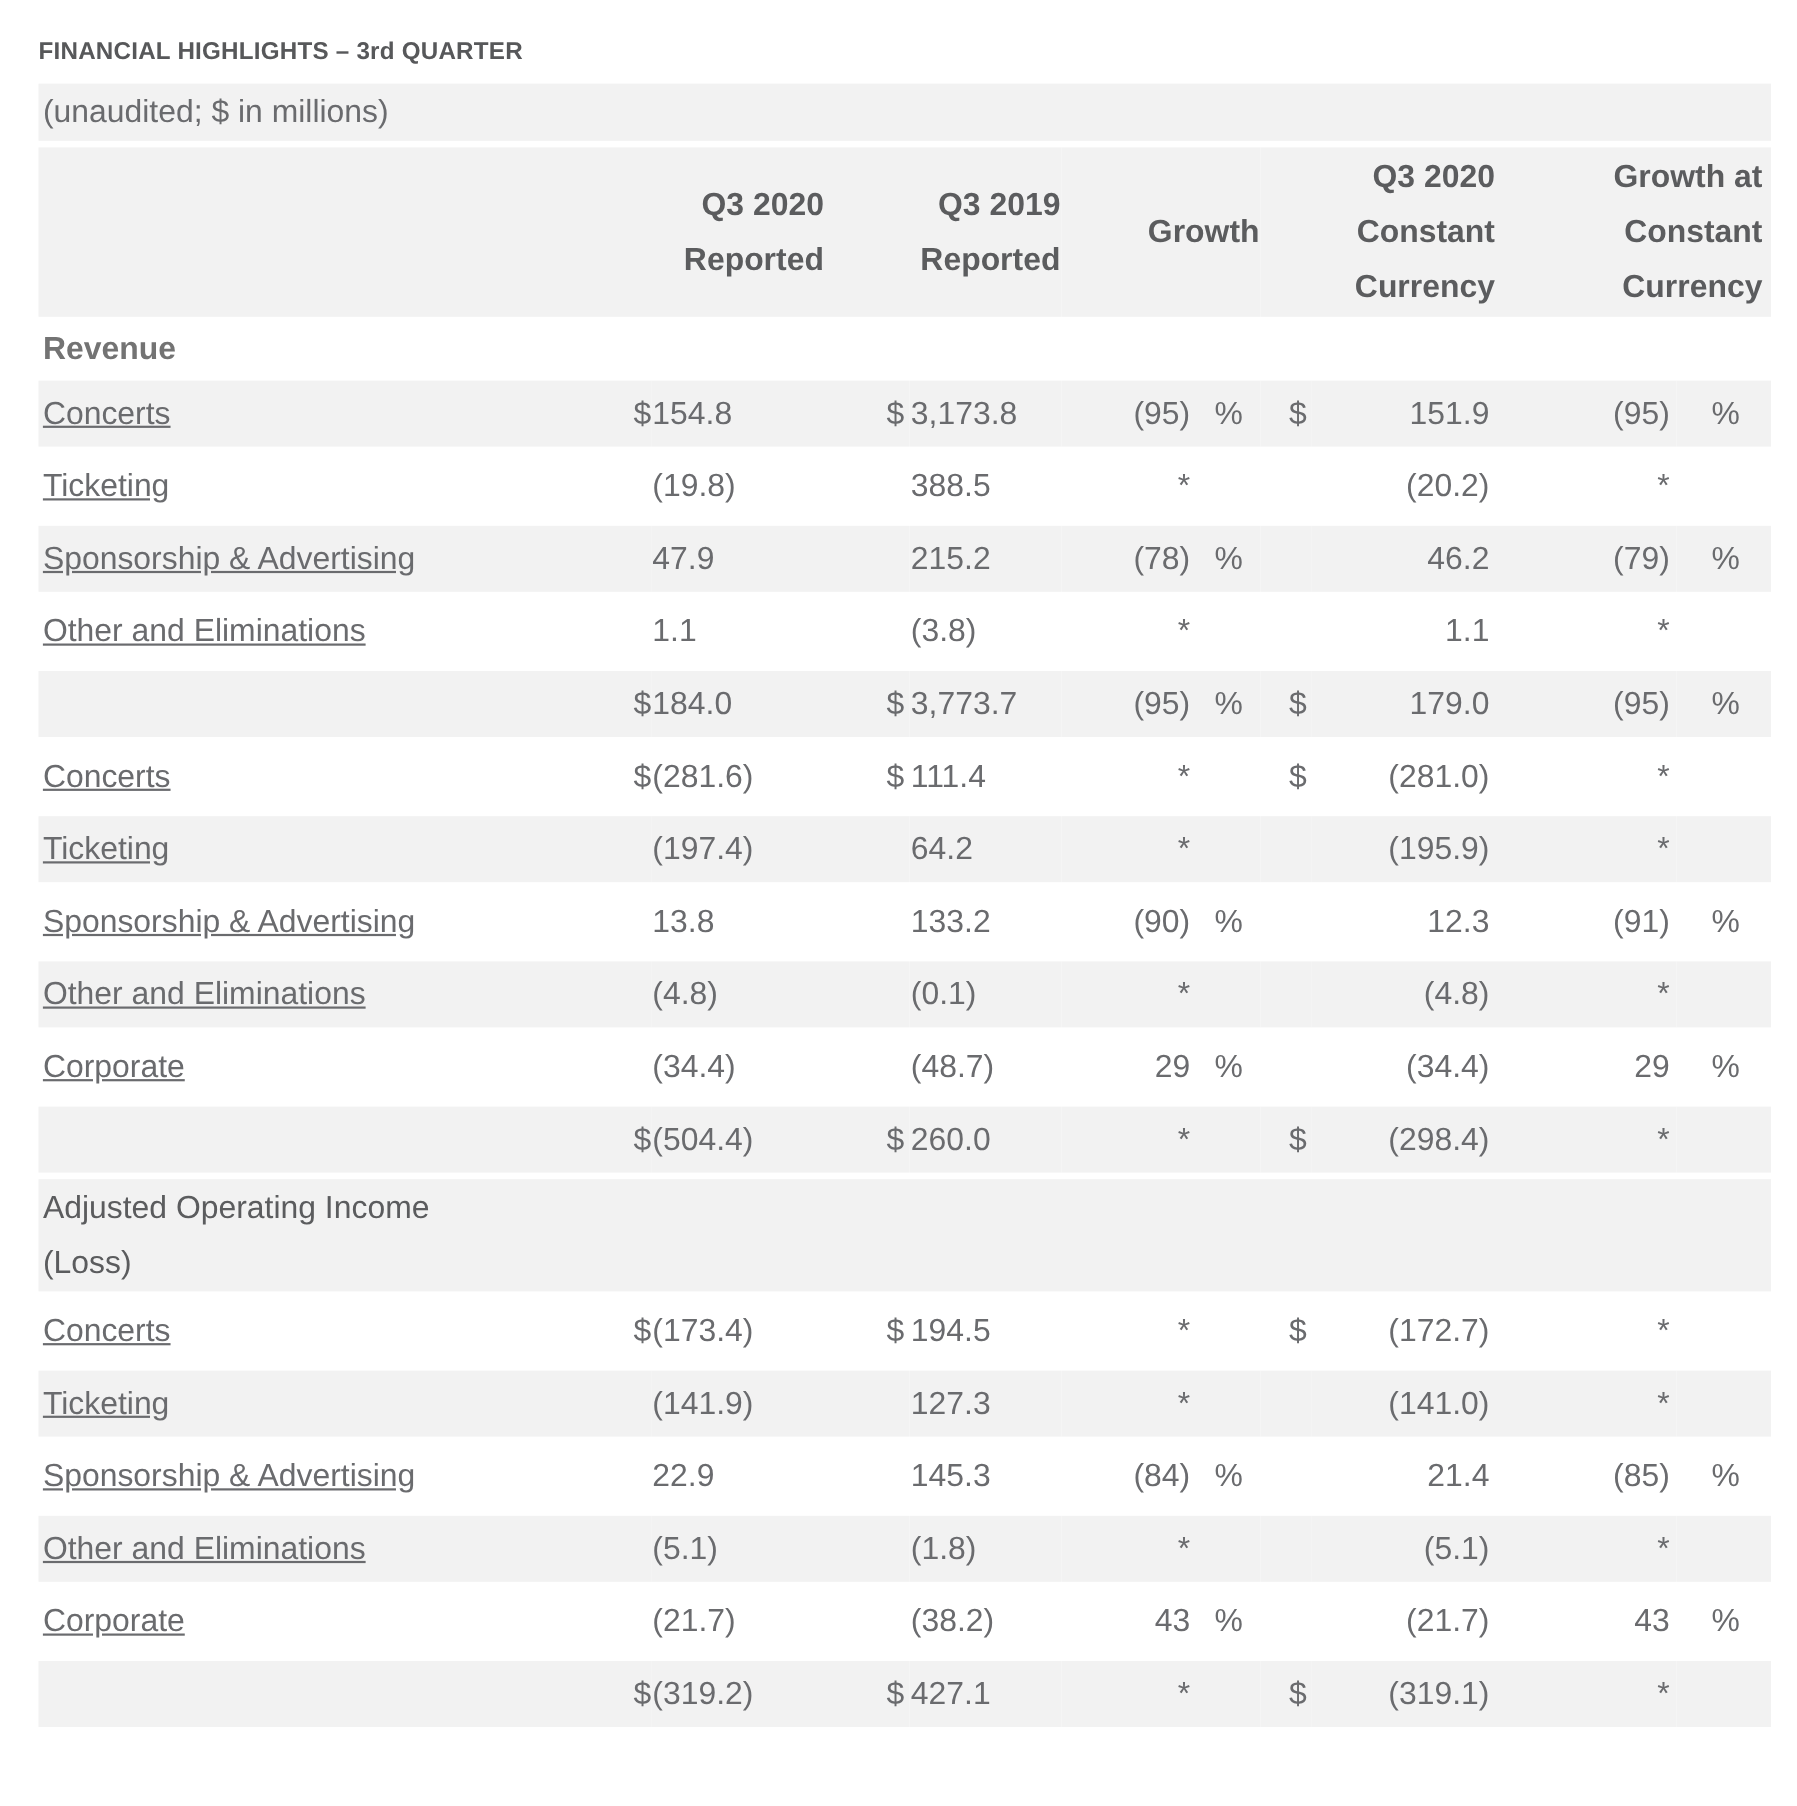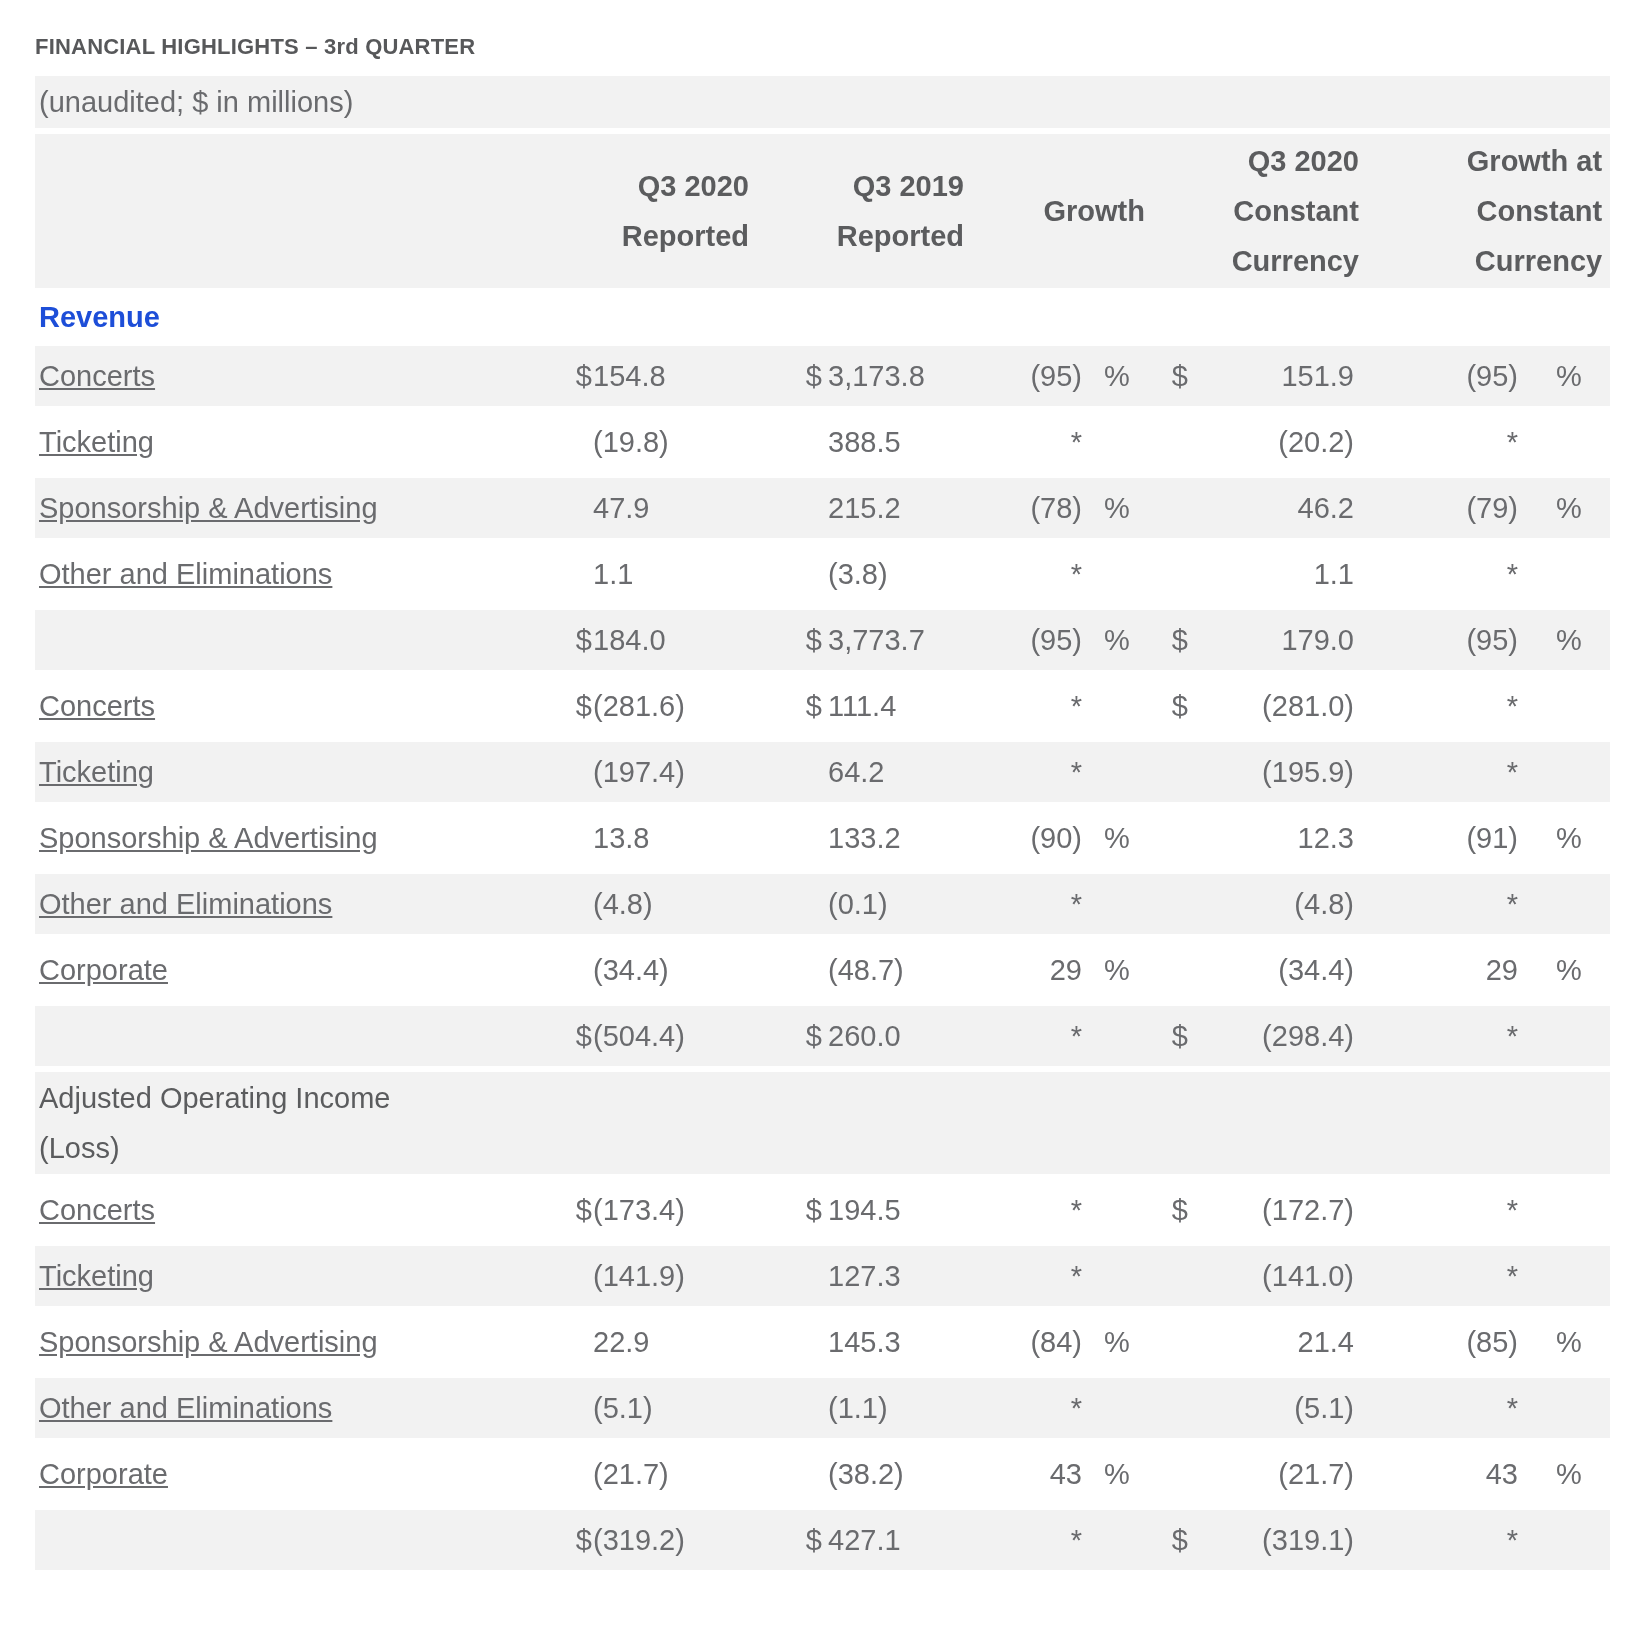--- a/index.html
+++ b/index.html
@@ -6,21 +6,21 @@
   body{width:1634px;font-family:"Liberation Sans",sans-serif;}
   .page{padding:34px 24px 0 35px;}
   .doc-title{font-size:22px;font-weight:bold;color:#57585a;margin:0 0 10px 0;letter-spacing:.2px;}
   table.fin{border-collapse:separate;border-spacing:0 6px;width:1575px;table-layout:fixed;}
   td{font-size:29px;color:#6a6b6e;vertical-align:middle;overflow:hidden;white-space:nowrap;}
   tr.gray td{background:#f2f2f2;}
   tr.sub td{height:50px;padding-left:4px;}
   tr.head td{height:152px;font-weight:bold;color:#5b5c5e;line-height:50px;}
   tr.head td .line{display:block;}
   tr.head td.hcol{text-align:right;}
-  tr.sec td{height:44px;font-weight:bold;color:#1d4ed8;padding-left:4px;}
+  tr.sec td{height:44px;font-weight:bold;color:#737373;padding-left:4px;}
   tr.sec-two td{height:96px;font-weight:normal;color:#5b5c5e;padding-left:4px;line-height:50px;}
   tr.data td{height:58px;}
   td.lab{padding-left:4px;text-align:left;text-decoration:underline;}
   td.d1{text-align:right;padding-right:0;}
   td.v1{padding-right:8px;}
   td.d2{text-align:right;padding-right:5px;}
   td.v2{text-align:left;padding-right:6px;}
   td.g {text-align:right;padding-right:8px;}
   td.p1{text-align:left;padding-left:14px;}
   td.d3{text-align:right;padding-right:4px;}
@@ -271,21 +271,21 @@
       <td class="d3"></td>
       <td class="v3">21.4</td>
       <td class="g2">(85)</td>
       <td class="p2">%</td>
     </tr>
     <tr class="data gray">
       <td class="lab">Other and Eliminations</td>
       <td class="d1"></td>
       <td class="v1">(5.1)</td>
       <td class="d2"></td>
-      <td class="v2">(1.1)</td>
+      <td class="v2">(1.8)</td>
       <td class="g">*</td>
       <td class="p1"></td>
       <td class="d3"></td>
       <td class="v3">(5.1)</td>
       <td class="g2">*</td>
       <td class="p2"></td>
     </tr>
     <tr class="data">
       <td class="lab">Corporate</td>
       <td class="d1"></td>

